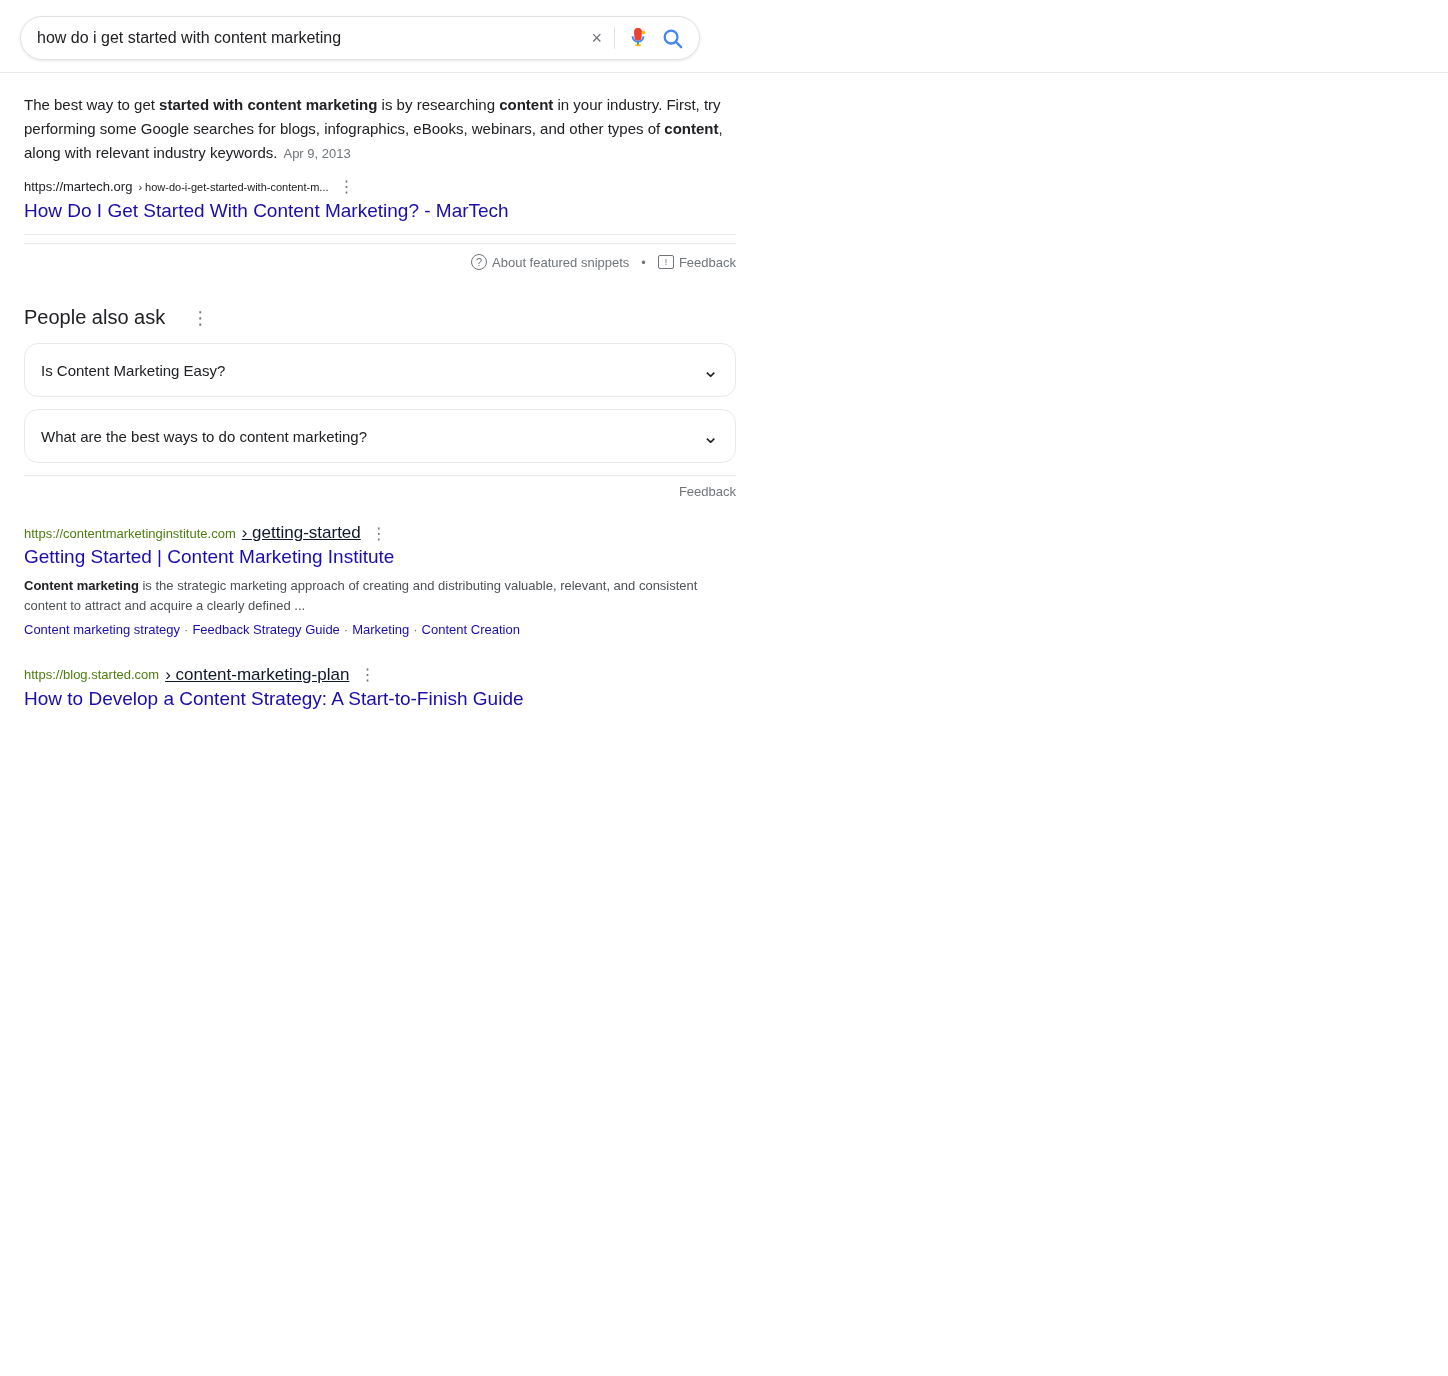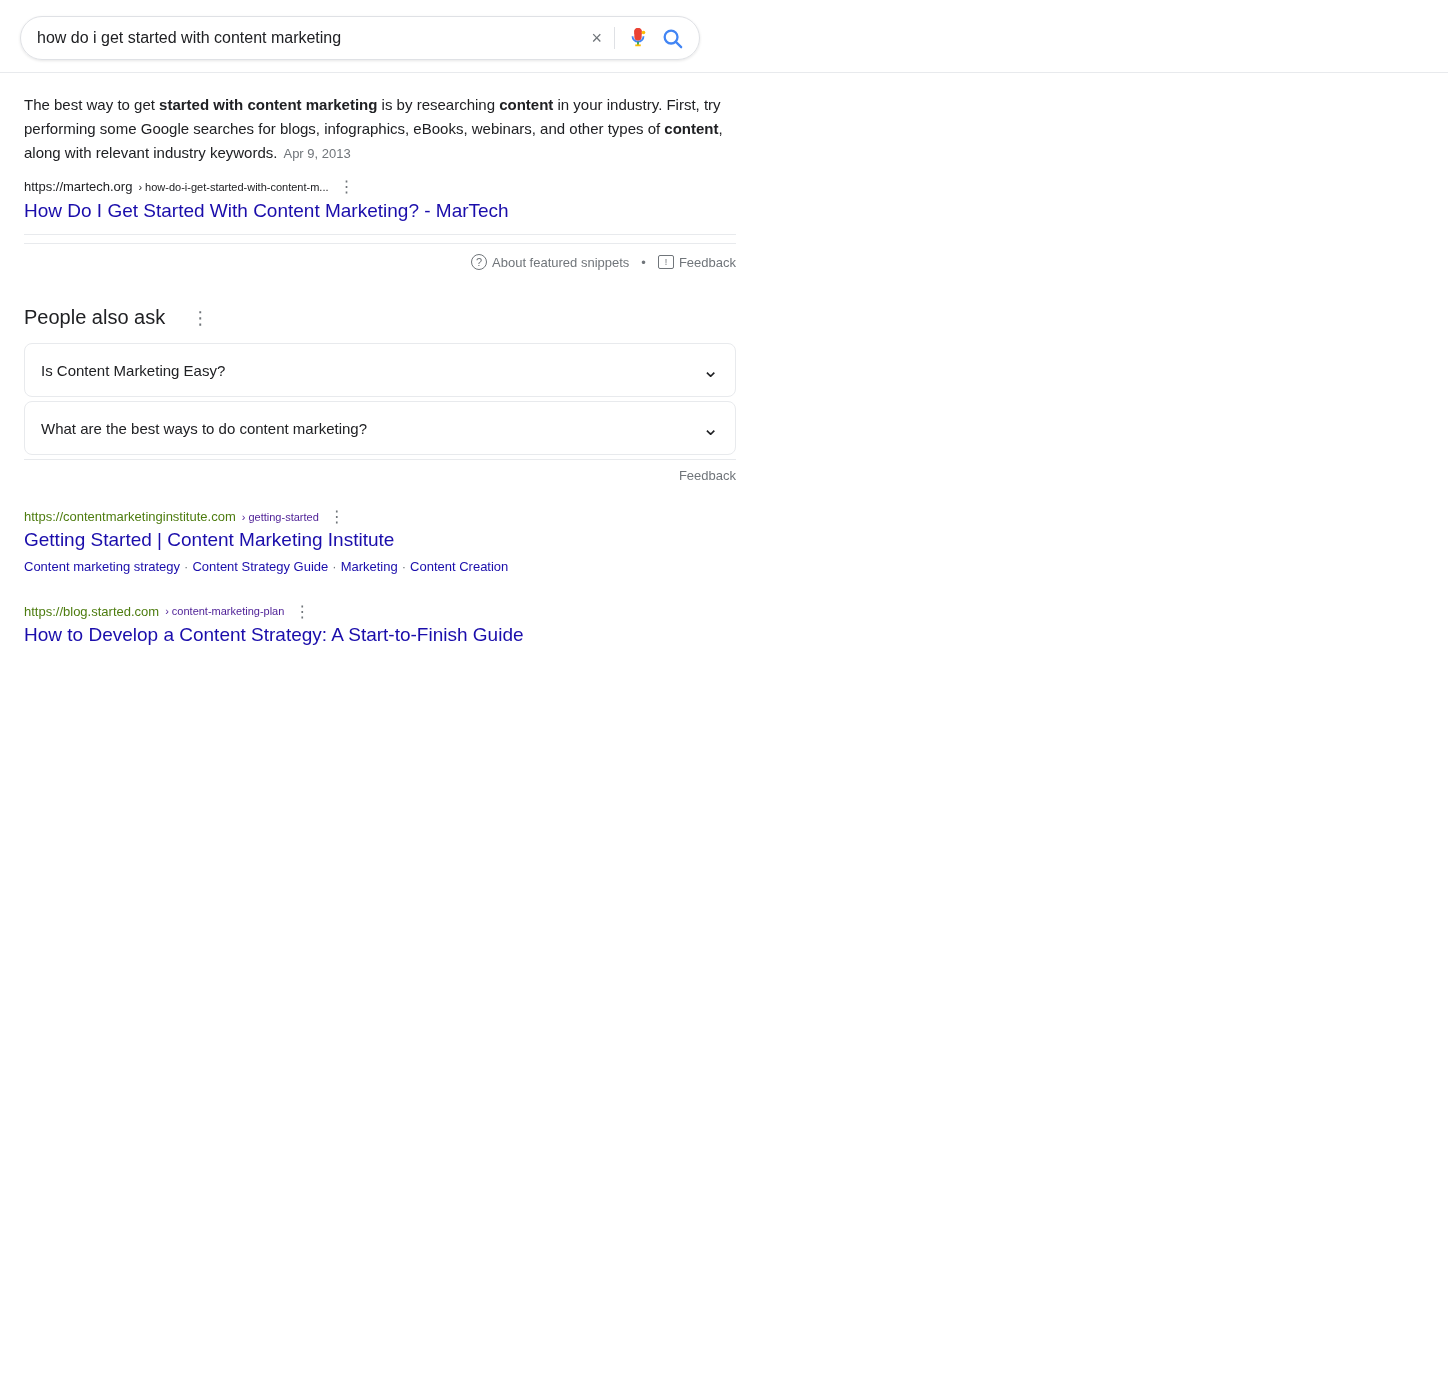--- a/index.html
+++ b/index.html
@@ -193,22 +193,22 @@
     }
 
     .paa-three-dot {
       color: #70757a;
       font-size: 18px;
       cursor: pointer;
     }
 
     .paa-item {
       border: 1px solid #e8eaed;
-      border-radius: 8px;
-      margin-bottom: 4px;
+      border-radius: 14px;
+      margin-bottom: 12px;
       padding: 14px 16px;
       display: flex;
       align-items: center;
       justify-content: space-between;
       cursor: pointer;
     }
 
     .paa-question {
       font-size: 15px;
       color: #202124;
@@ -244,22 +244,23 @@
       gap: 6px;
       margin-bottom: 2px;
     }
 
     .result-url {
       color: #4d7c0f;
       font-size: 13px;
     }
 
     .result-url-path {
-      color: #4c1d95;
-      font-size: 11px;
+      color: #0f172a;
+      font-size: 17px;
+      text-decoration: underline;
     }
 
     .result-title {
       color: #1a0dab;
       font-size: 19px;
       text-decoration: none;
       display: block;
       margin-bottom: 6px;
       line-height: 1.3;
     }
@@ -383,24 +384,27 @@
     </div>
   </div>
 
   <div class="result-item">
     <div class="result-url-row">
       <span class="result-url">https://contentmarketinginstitute.com</span>
       <span class="result-url-path"> › getting-started</span>
       <span class="three-dot-icon">⋮</span>
     </div>
     <a class="result-title" href="#">Getting Started | Content Marketing Institute</a>
+    <p class="result-snippet">
+      <strong>Content marketing</strong> is the strategic marketing approach of creating and distributing valuable, relevant, and consistent content to attract and acquire a clearly defined ...
+    </p>
     <div class="result-sitelinks">
       <a class="sitelink" href="#">Content marketing strategy</a>
       <span class="sitelink-sep"> · </span>
-      <a class="sitelink" href="#">Content Strategy Guide</a>
+      <a class="sitelink" href="#">Feedback Strategy Guide</a>
       <span class="sitelink-sep"> · </span>
       <a class="sitelink" href="#">Marketing</a>
       <span class="sitelink-sep"> · </span>
       <a class="sitelink" href="#">Content Creation</a>
     </div>
   </div>
 
   <div class="result-item">
     <div class="result-url-row">
       <span class="result-url">https://blog.started.com</span>

